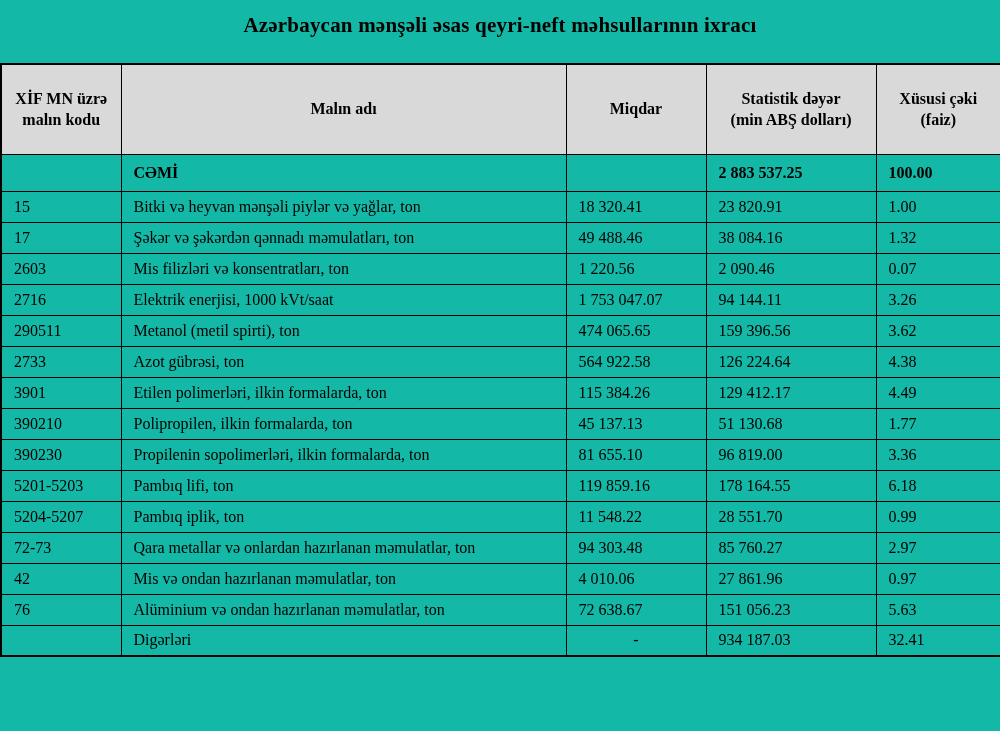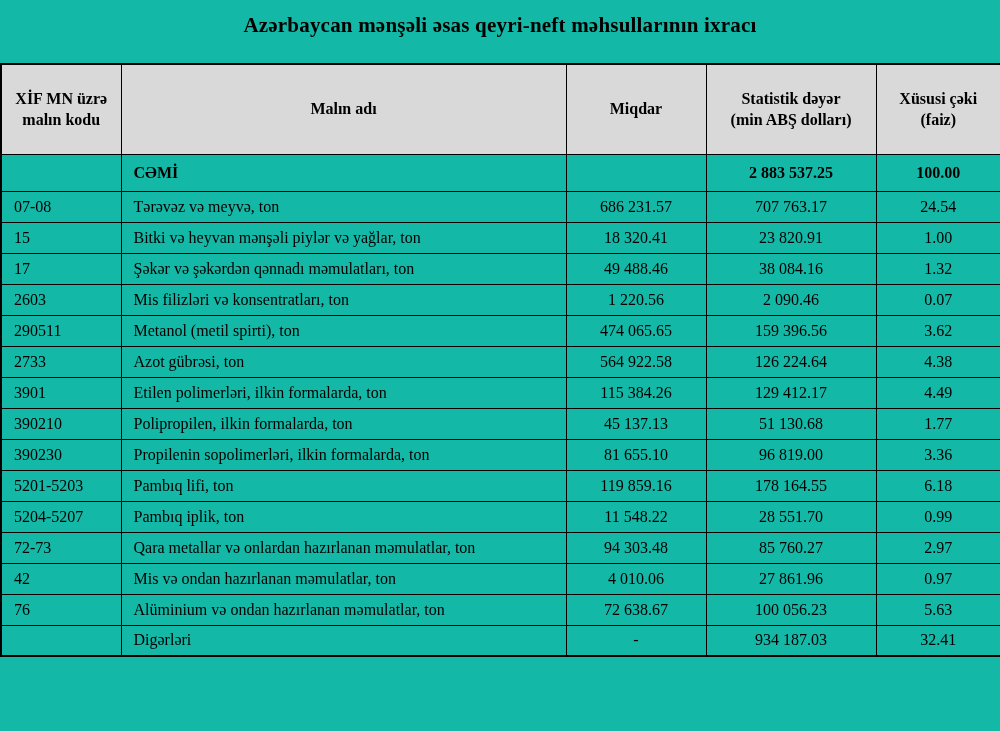--- a/index.html
+++ b/index.html
@@ -46,21 +46,21 @@
     line-height:1.35;
     padding:0 4px;
   }
   tbody td{
     height:31px;
     font-size:16px;
     vertical-align:middle;
     padding:0 12px;
   }
   td.left{ text-align:left; }
-  td.num{ text-align:center; }
+  td.num{ text-align:left; }
   td.center{ text-align:center; }
   tr.total td{
     font-weight:bold;
     height:37px;
   }
   td.total-name{ }
 </style>
 </head>
 <body>
 
@@ -89,27 +89,20 @@
       </tr>
     </thead>
     <tbody id="table-body">
       <tr class="total">
         <td class="left"></td>
         <td class="total-name">CƏMİ</td>
         <td class="num"></td>
         <td class="num">2 883 537.25</td>
         <td class="num">100.00</td>
       </tr>
-    <tr>
-          <td class="left">07-08</td>
-          <td class="left">Tərəvəz və meyvə, ton</td>
-          <td class="num">686 231.57</td>
-          <td class="num">707 763.17</td>
-          <td class="num">24.54</td>
-        </tr>
         <tr>
           <td class="left">15</td>
           <td class="left">Bitki və heyvan mənşəli piylər və yağlar, ton</td>
           <td class="num">18 320.41</td>
           <td class="num">23 820.91</td>
           <td class="num">1.00</td>
         </tr>
         <tr>
           <td class="left">17</td>
           <td class="left">Şəkər və şəkərdən qənnadı məmulatları, ton</td>
@@ -118,20 +111,27 @@
           <td class="num">1.32</td>
         </tr>
         <tr>
           <td class="left">2603</td>
           <td class="left">Mis filizləri və konsentratları, ton</td>
           <td class="num">1 220.56</td>
           <td class="num">2 090.46</td>
           <td class="num">0.07</td>
         </tr>
         <tr>
+          <td class="left">2716</td>
+          <td class="left">Elektrik enerjisi, 1000 kVt/saat</td>
+          <td class="num">1 753 047.07</td>
+          <td class="num">94 144.11</td>
+          <td class="num">3.26</td>
+        </tr>
+        <tr>
           <td class="left">290511</td>
           <td class="left">Metanol (metil spirti), ton</td>
           <td class="num">474 065.65</td>
           <td class="num">159 396.56</td>
           <td class="num">3.62</td>
         </tr>
         <tr>
           <td class="left">2733</td>
           <td class="left">Azot gübrəsi, ton</td>
           <td class="num">564 922.58</td>
@@ -184,21 +184,21 @@
           <td class="left">42</td>
           <td class="left">Mis və ondan hazırlanan məmulatlar, ton</td>
           <td class="num">4 010.06</td>
           <td class="num">27 861.96</td>
           <td class="num">0.97</td>
         </tr>
         <tr>
           <td class="left">76</td>
           <td class="left">Alüminium və ondan hazırlanan məmulatlar, ton</td>
           <td class="num">72 638.67</td>
-          <td class="num">100 056.23</td>
+          <td class="num">151 056.23</td>
           <td class="num">5.63</td>
         </tr>
         <tr>
           <td class="left"></td>
           <td class="left">Digərləri</td>
           <td class="center">-</td>
           <td class="num">934 187.03</td>
           <td class="num">32.41</td>
         </tr>
       </tbody>

